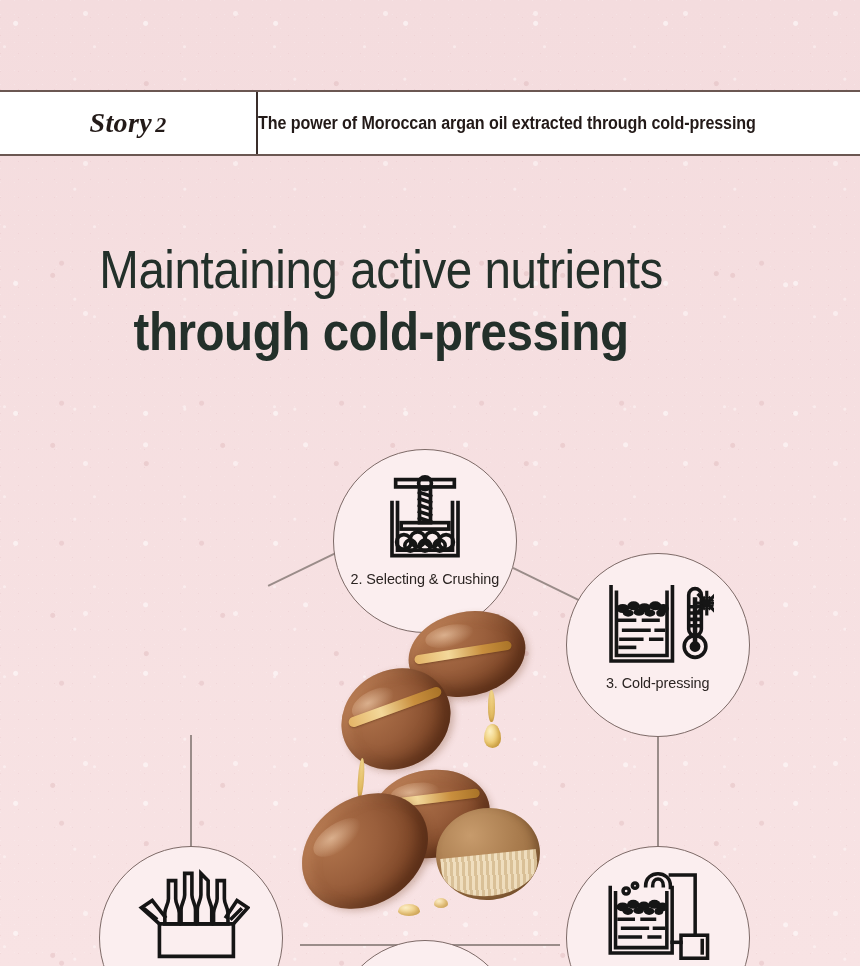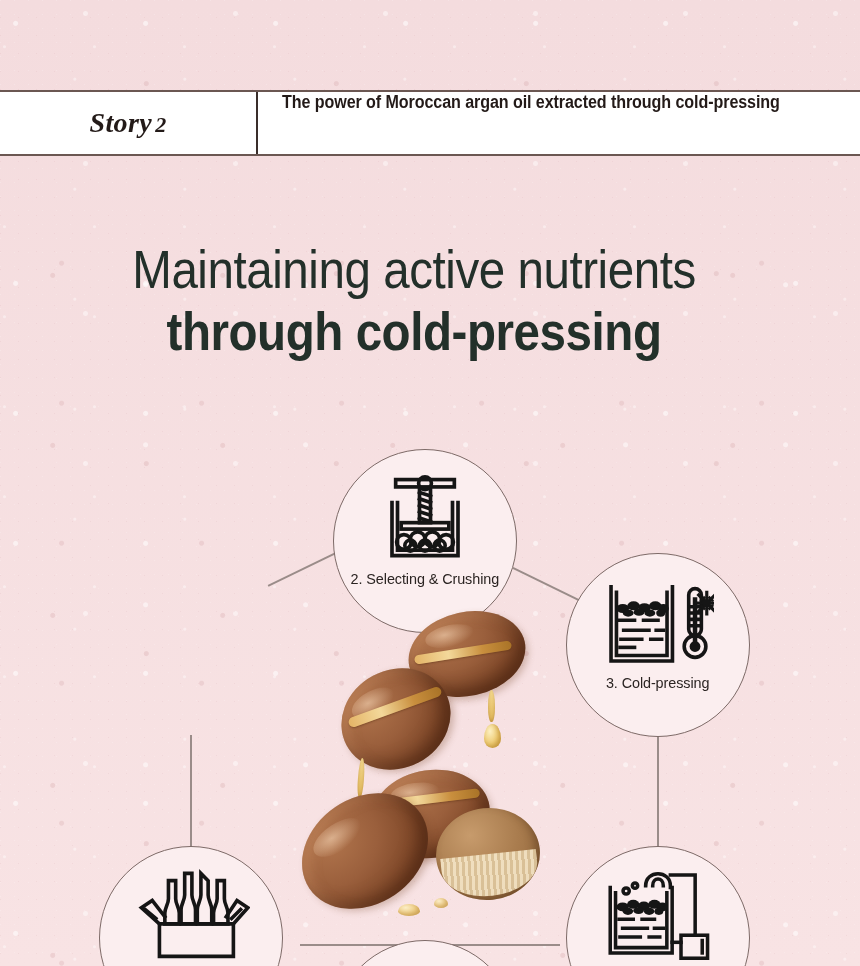--- a/index.html
+++ b/index.html
@@ -47,32 +47,32 @@
     width:258px;display:flex;align-items:center;justify-content:center;
     border-right:2px solid #3a2e2b;box-sizing:border-box;
   }
   .story-label{
     font-family:"Liberation Serif",serif;
     font-style:italic;font-weight:700;
     font-size:28px;color:#231a18;letter-spacing:.4px;
   }
   .story-label .num{font-size:22px;margin-left:3px;}
   .story-right{
-    flex:1;display:flex;padding-left:24px;
+    flex:1;display:flex;align-items:center;
   }
   .story-desc{
     font-size:17.5px;font-weight:700;color:#231a18;
     transform:scaleX(.92);transform-origin:left center;
     white-space:nowrap;letter-spacing:-.1px;
   }
 
   
   .headline{
     position:absolute;left:0;top:242px;width:762px;
-    text-align:center;z-index:3;line-height:1.0;padding-left:33px;
+    text-align:center;z-index:3;line-height:1.0;
   }
   .headline .l1,.headline .l2{
     display:block;color:#23302a;
     transform:scaleX(.88);
     white-space:nowrap;
   }
   .headline .l1{font-size:54px;font-weight:400;letter-spacing:-.5px;}
   .headline .l2{font-size:54px;font-weight:700;letter-spacing:-.5px;margin-top:8px;}
 
   

